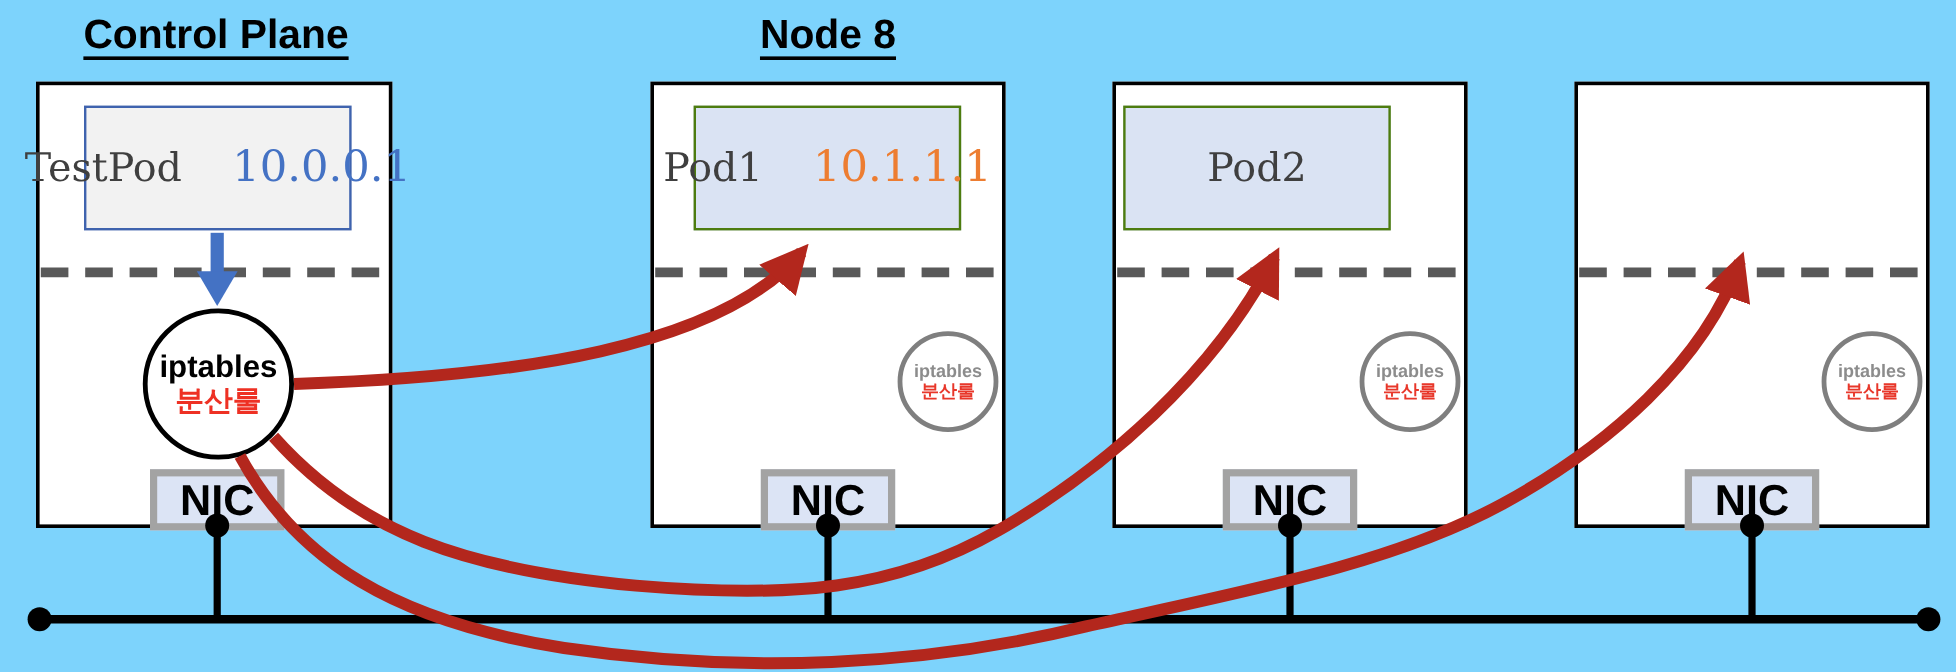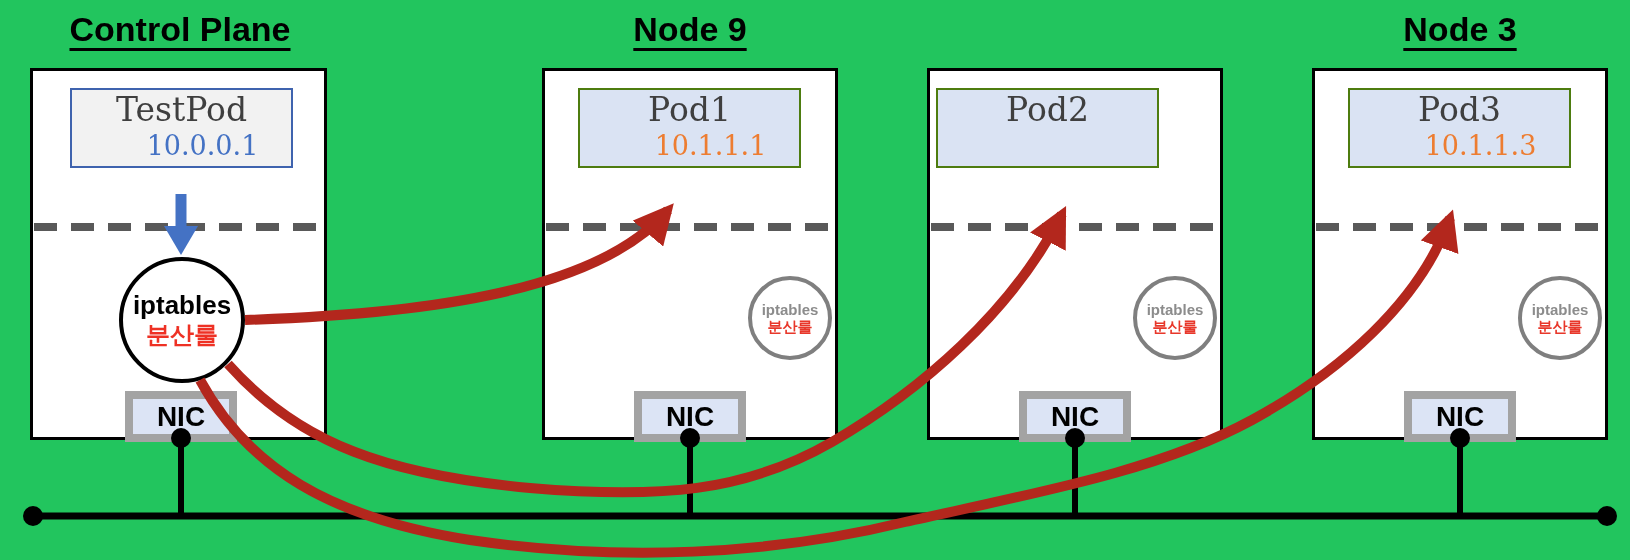--- a/index.html
+++ b/index.html
@@ -1,43 +1,43 @@
 <!DOCTYPE html>
 <html><head>
 <meta charset="utf-8">
 <style>
   html,body{margin:0;padding:0;background:#ffffff;}
   .canvas{
-    position:relative;width:1630px;height:560px;background:#22c55e;overflow:hidden;
+    position:relative;width:1630px;height:560px;background:#7dd3fc;overflow:hidden;
     font-family:"Liberation Sans",sans-serif;
   }
   .title{
     position:absolute;top:6px;height:46px;line-height:46px;text-align:center;
     font-size:34px;font-weight:bold;color:#000;
     text-decoration:underline;text-decoration-thickness:3px;text-underline-offset:7px;
   }
   .nodebox{
     position:absolute;top:68px;height:372px;border:3px solid #000;background:#ffffff;
     box-sizing:border-box;
   }
   .pod{
-    position:absolute;top:88px;width:223px;height:80px;box-sizing:border-box;
-    display:flex;flex-direction:column;align-items:center;
+    position:absolute;top:88px;width:223px;height:104px;box-sizing:border-box;
+    display:flex;flex-direction:row;align-items:center;justify-content:center;
     font-family:"DejaVu Serif",serif;line-height:1.22;
   }
   .pod-testpod{background:#f2f2f2;border:2px solid #3f63ae;}
   .pod-blue{background:#dae3f3;border:2px solid #4d7c0f;}
   .pod-name{font-size:33px;color:#3f3f3f;}
-  .pod-ip{font-size:27px;color:#ed7d31;margin-left:42px;}
+  .pod-ip{font-size:36px;color:#ed7d31;margin-left:42px;}
   .pod-ip-blue{color:#4472c4;}
   .nic{
     position:absolute;top:391px;width:112px;height:51px;box-sizing:border-box;
-    background:#dce4f5;border:8px solid #a3a3a3;
+    background:#dce4f5;border:6px solid #a3a3a3;
     display:flex;align-items:center;justify-content:center;
-    font-size:28px;font-weight:bold;color:#000;z-index:2;
+    font-size:36px;font-weight:bold;color:#000;z-index:2;
   }
   .ipt-circle{
     position:absolute;border-radius:50%;background:#ffffff;box-sizing:border-box;
     display:flex;flex-direction:column;justify-content:center;
     text-align:center;z-index:1;line-height:1.15;
   }
   .ipt-cp{
     left:119px;top:257px;width:126px;height:126px;border:4px solid #000;
   }
   .ipt-cp .ipt-line1{font-size:26px;font-weight:bold;color:#000;}
@@ -50,42 +50,37 @@
   svg.overlay{
     position:absolute;left:0;top:0;width:1630px;height:560px;z-index:5;pointer-events:none;
   }
 </style>
 </head>
 <body>
 
 <div class="canvas">
 
   <div class="title" style="left:30px;width:300px;">Control Plane</div>
-  <div class="title" style="left:542px;width:296px;">Node 9</div>
-  <div class="title" style="left:1312px;width:296px;">Node 3</div>
+  <div class="title" style="left:542px;width:296px;">Node 8</div>
 
   <div class="nodebox" style="left:30px;width:297px;"></div>
   <div class="nodebox" style="left:542px;width:296px;"></div>
   <div class="nodebox" style="left:927px;width:296px;"></div>
   <div class="nodebox" style="left:1312px;width:296px;"></div>
 
   <div class="pod pod-testpod" style="left:70px;">
     <div class="pod-name">TestPod</div>
     <div class="pod-ip pod-ip-blue">10.0.0.1</div>
   </div>
   <div class="pod pod-blue" style="left:578px;">
     <div class="pod-name">Pod1</div>
     <div class="pod-ip">10.1.1.1</div>
   </div>
   <div class="pod pod-blue" style="left:936px;">
     <div class="pod-name">Pod2</div>
-  </div>
-  <div class="pod pod-blue" style="left:1348px;">
-    <div class="pod-name">Pod3</div>
-    <div class="pod-ip">10.1.1.3</div>
   </div>
 
   <div class="ipt-circle ipt-cp">
     <div class="ipt-line1">iptables</div>
     <div class="ipt-line2">분산룰</div>
   </div>
   <div class="ipt-circle ipt-node" style="left:748px;">
     <div class="ipt-line1">iptables</div>
     <div class="ipt-line2">분산룰</div>
   </div>

